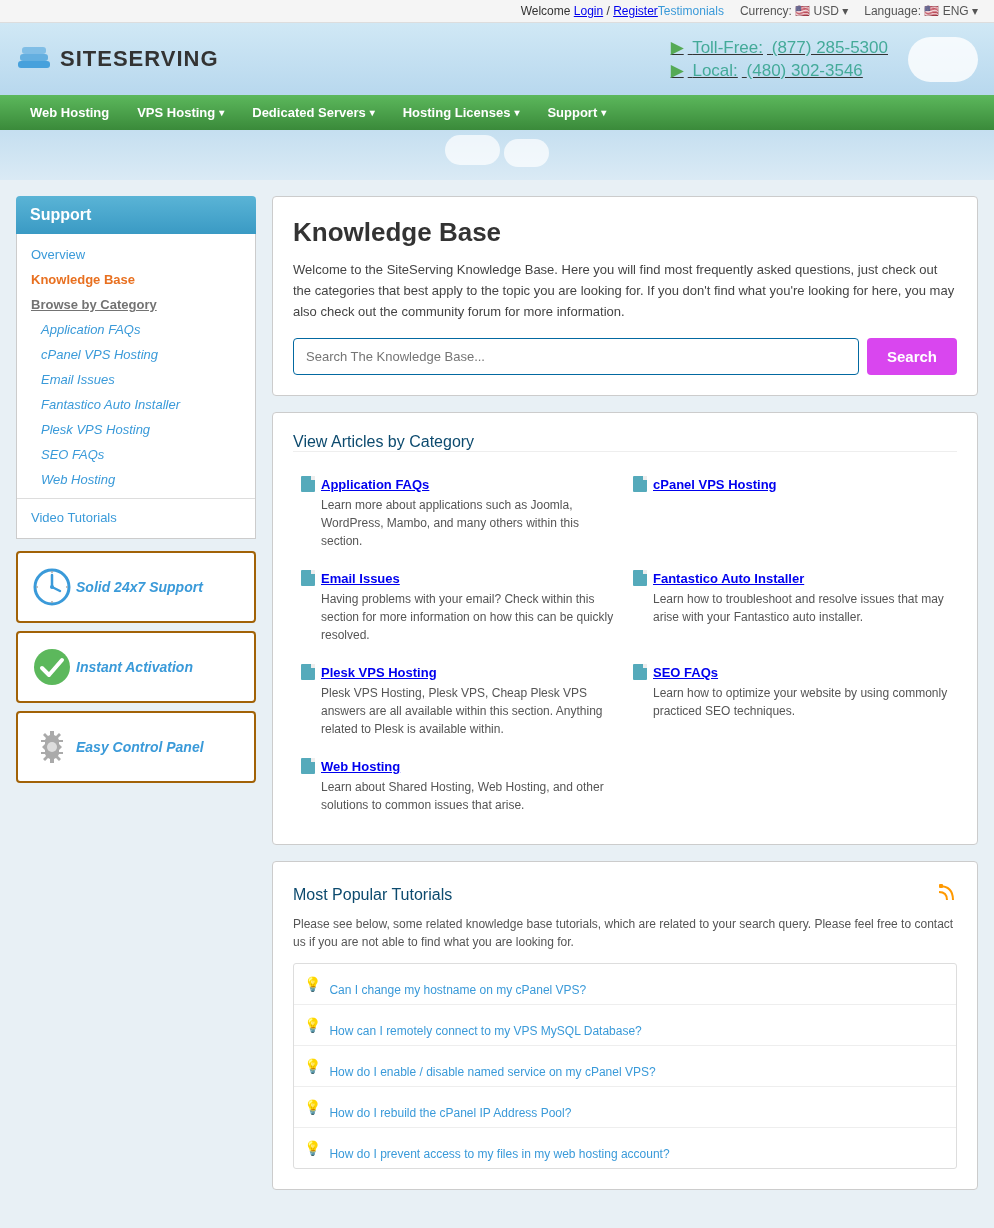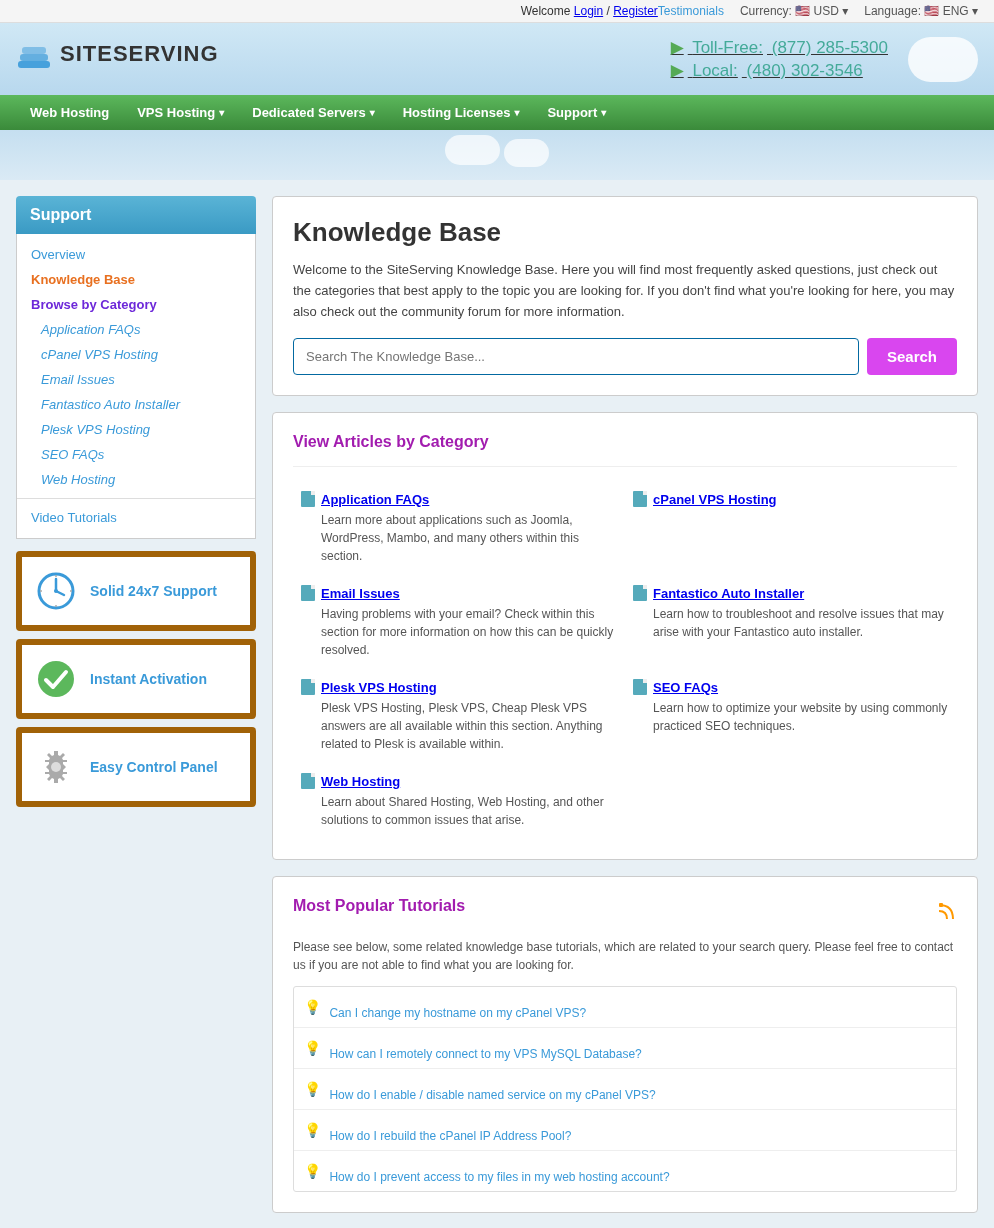--- a/index.html
+++ b/index.html
@@ -5,21 +5,21 @@
     * { box-sizing: border-box; margin: 0; padding: 0; }
     body { font-family: Arial, sans-serif; font-size: 13px; background: #e8f0f5; color: #333; }
 
     
     .top-bar { background: #f5f5f5; border-bottom: 1px solid #ddd; padding: 4px 16px; display: flex; align-items: center; justify-content: flex-end; font-size: 12px; }
     .top-bar-right { display: flex; align-items: center; gap: 16px; }
     .top-bar-right span { color: #555; }
 
     
     .header { background: linear-gradient(to bottom, #d0e8f5, #b8d8ee); padding: 12px 16px; display: flex; align-items: center; justify-content: space-between; }
-    .logo { display: flex; gap: 8px; }
+    .logo { display: flex; align-items: center; gap: 8px; }
     .logo-icon { width: 36px; height: 36px; }
     .logo-text { font-size: 22px; font-weight: bold; color: #333; letter-spacing: 1px; }
     .header-contact { font-size: 17px; color: #333; text-align: left; text-decoration: underline; }
     .header-contact div { margin: 2px 0; }
     .header-contact span { color: #4a9; margin-right: 4px; }
     .header-right { display: flex; align-items: center; gap: 16px; }
     .cloud-icon { width: 70px; height: 45px; background: white; border-radius: 30px; opacity: 0.8; }
 
     
     .nav { background: linear-gradient(to bottom, #5cb85c, #3a8a3a); padding: 0 16px; display: flex; align-items: center; }
@@ -31,42 +31,42 @@
 
     
     .main { display: flex; gap: 0; padding: 16px; max-width: 994px; margin: 0 auto; }
 
     
     .sidebar { width: 240px; flex-shrink: 0; margin-right: 16px; }
     .sidebar-support-header { background: linear-gradient(to bottom, #5ab4d6, #3a9ac4); color: white; font-size: 16px; font-weight: bold; padding: 10px 14px; border-radius: 4px 4px 0 0; }
     .sidebar-menu { background: white; border: 1px solid #ccc; border-top: none; padding: 8px 0; margin-bottom: 12px; }
     .sidebar-menu a { display: block; padding: 5px 14px; color: #3a9ad9; text-decoration: none; font-size: 13px; }
     .sidebar-menu .active { color: #e87020; font-weight: bold; }
-    .sidebar-section { font-weight: bold; color: #6d28d9; padding: 5px 14px; font-size: 13px; }
+    .sidebar-section { font-weight: bold; color: #737373; padding: 5px 14px; font-size: 13px; text-decoration: underline; }
     .sidebar-sub { padding-left: 24px !important; font-style: italic; }
     .sidebar-divider { border: none; border-top: 1px solid #ddd; margin: 6px 0; }
 
     
-    .feature-box { background: white; border: 6px solid #a16207; border-radius: 4px; padding: 12px; margin-bottom: 8px; display: flex; align-items: center; gap: 12px; }
+    .feature-box { background: white; border: 2px solid #a16207; border-radius: 4px; padding: 12px; margin-bottom: 8px; display: flex; align-items: center; gap: 2px; font-style: italic; }
     .feature-icon { width: 44px; height: 44px; flex-shrink: 0; display: flex; align-items: center; justify-content: center; }
     .feature-text { color: #3a9ad9; font-weight: bold; font-size: 14px; line-height: 1.3; }
 
     
     .content { flex: 1; }
     .content-section { background: white; border: 1px solid #ccc; border-radius: 4px; padding: 20px; margin-bottom: 16px; }
     .page-title { font-size: 26px; font-weight: bold; color: #333; margin-bottom: 12px; }
     .intro-text { font-size: 13px; color: #444; line-height: 1.6; margin-bottom: 16px; }
 
     
     .search-bar { display: flex; gap: 8px; margin-bottom: 0; }
     .search-input { flex: 1; padding: 10px 12px; border: 1px solid #0369a1; border-radius: 4px; font-size: 13px; color: #999; }
     .search-button { background: #d946ef; color: white; border: none; padding: 10px 20px; border-radius: 4px; font-size: 15px; font-weight: bold; cursor: pointer; }
 
     
-    .section-title { font-size: 16px; font-weight: bold; color: #a21caf; margin-bottom: 14px; padding-bottom: 15px; border-bottom: 1px solid #eee; }
+    .section-title { font-size: 16px; font-weight: normal; color: #0c4a6e; margin-bottom: 14px; padding-bottom: 0; border-bottom: 1px solid #eee; }
     .articles-grid { display: grid; grid-template-columns: 1fr 1fr; gap: 0; }
     .article-item { padding: 10px 8px; }
     .article-item-title { color: #3a9ad9; font-weight: bold; font-size: 13px; margin-bottom: 4px; display: flex; align-items: center; gap: 6px; }
     .article-item-desc { color: #555; font-size: 12px; line-height: 1.5; padding-left: 20px; }
     .doc-icon { display: inline-block; width: 14px; height: 16px; background: #5ab; border-radius: 1px; flex-shrink: 0; position: relative; }
     .doc-icon::after { content: ''; position: absolute; top: 0; right: 0; width: 4px; height: 4px; background: #eee; }
 
     
     .tutorials-header { display: flex; align-items: center; justify-content: space-between; margin-bottom: 8px; }
     .rss-icon { color: #f90; font-size: 20px; }

